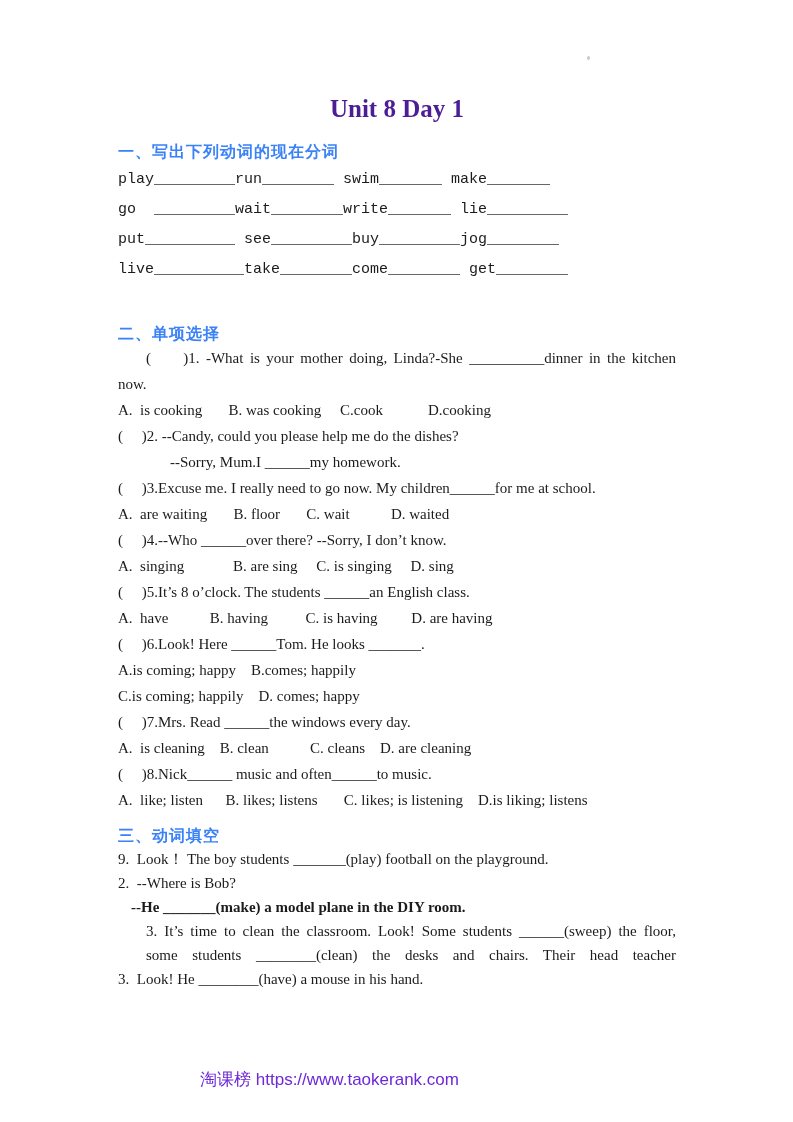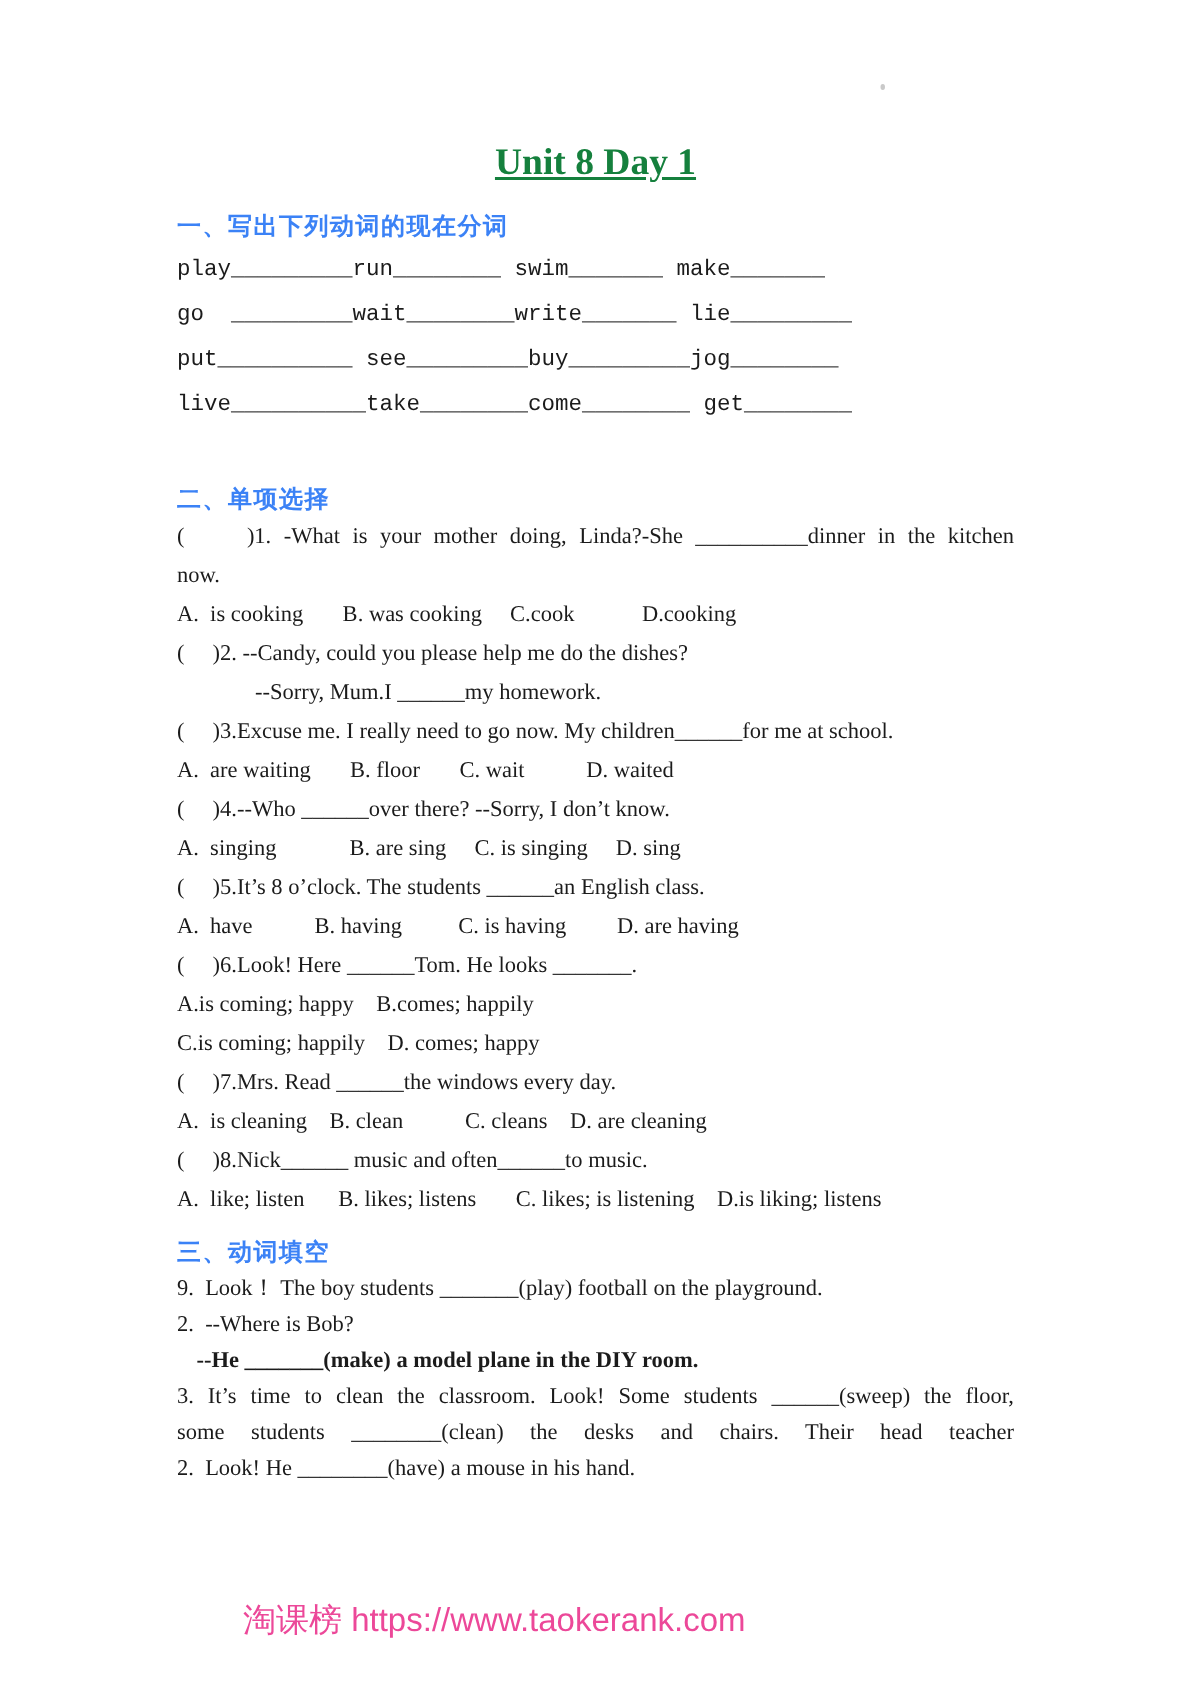--- a/index.html
+++ b/index.html
@@ -21,22 +21,21 @@
     top: 0;
     width: 558px;
   }
   .title {
     margin: 94px 0 0 0;
     font-size: 25px;
     line-height: 30px;
     font-weight: bold;
     text-align: center;
     font-family: "Liberation Serif", serif;
-    color: #15803d;
-    text-decoration: underline;
+    color: #4c1d95;
   }
   .heading {
     margin: 0;
     font-family: "Liberation Sans", sans-serif;
     font-weight: bold;
     font-size: 16px;
     line-height: 22px;
     color: #3b82f6;
     letter-spacing: 1px;
   }
@@ -58,34 +57,35 @@
   }
   .lines-fill .line {
     font-size: 15px;
     line-height: 24px;
     white-space: pre;
   }
   .line.justify {
     white-space: normal;
     text-align: justify;
     text-align-last: justify;
+    margin-left: 28px;
   }
   .line.indent-lg { padding-left: 52px; }
   .line.indent-sm { padding-left: 13px; font-weight: bold; }
 
   .watermark {
     position: absolute;
     left: 0;
     top: 1068px;
     width: 659px;
     text-align: center;
     font-family: "Liberation Sans", sans-serif;
-    font-size: 22px;
+    font-size: 17px;
     line-height: 24px;
-    color: #ec4899;
+    color: #6d28d9;
   }
   .artifact-dot {
     position: absolute;
     left: 587px;
     top: 56px;
     width: 3px;
     height: 4px;
     background: #c9c9c9;
     border-radius: 50%;
   }
@@ -134,19 +134,19 @@
   </section>
 
   <section>
     <h2 class="heading h-fill">三、动词填空</h2>
     <div class="lines-fill">
       <div class="line">9.  Look！ The boy students _______(play) football on the playground.</div>
       <div class="line">2.  --Where is Bob?</div>
       <div class="line indent-sm">--He _______(make) a model plane in the DIY room.</div>
       <div class="line justify">3. It’s time to clean the classroom. Look! Some students ______(sweep) the floor,</div>
       <div class="line justify">some students ________(clean) the desks and chairs. Their head teacher</div>
-      <div class="line">2.  Look! He ________(have) a mouse in his hand.</div>
+      <div class="line">3.  Look! He ________(have) a mouse in his hand.</div>
     </div>
   </section>
 
 </div>
 
 <div class="watermark">淘课榜 https://www.taokerank.com</div>
 
 </body></html>

